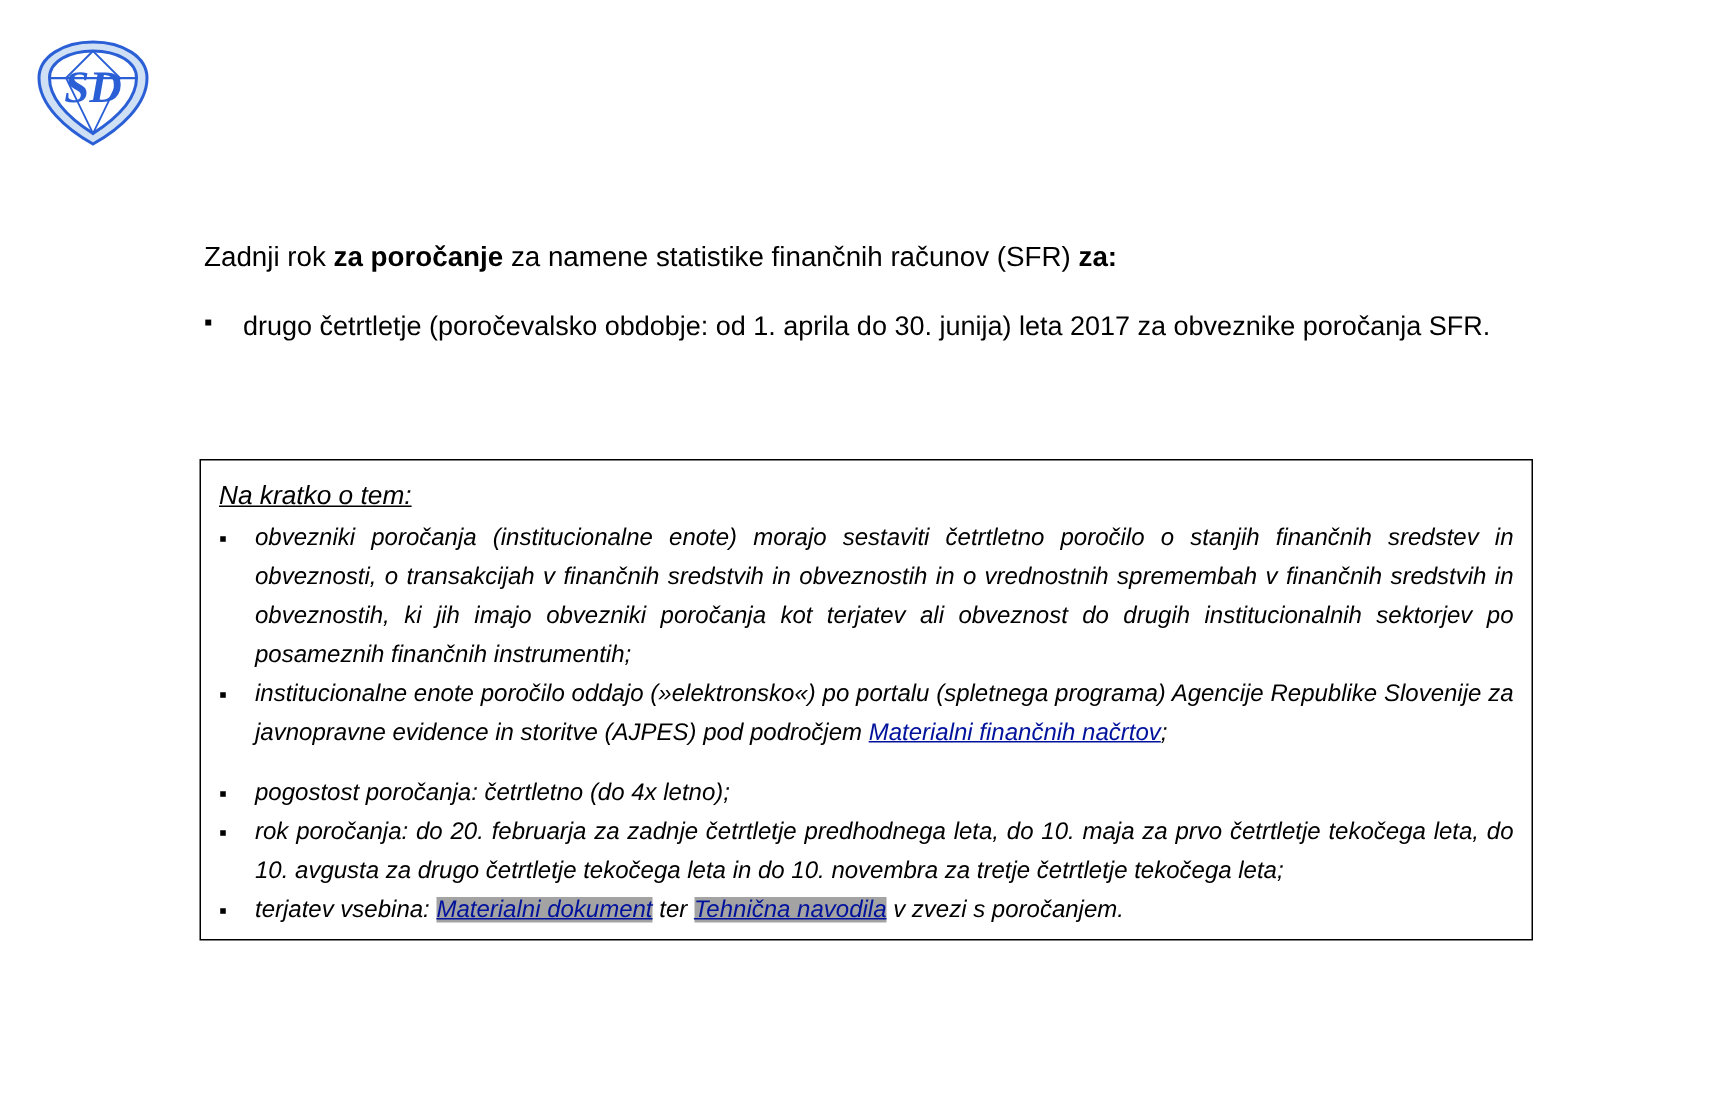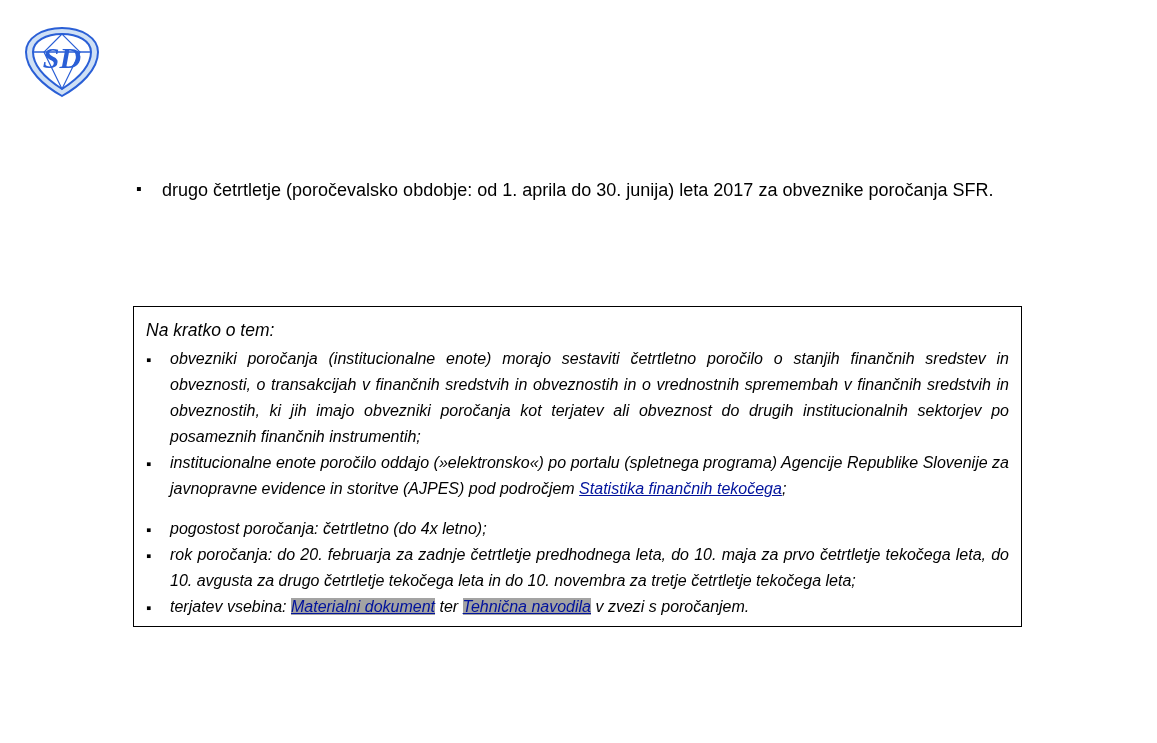--- a/index.html
+++ b/index.html
@@ -61,20 +61,21 @@
     width: 889px;
     border: 1.5px solid #000000;
     box-sizing: border-box;
     padding: 10px 12px 6px 12px;
     font-style: italic;
     font-size: 17.5px;
     line-height: 1.55;
   }
   .box-title {
     font-style: italic;
+    text-decoration: underline;
     font-size: 17.5px;
     margin-bottom: 2px;
   }
   .box .bullet-row {
     margin-top: 0px;
     margin-bottom: 0px;
   }
   .box .bullet-mark {
     width: 24px;
     flex: 0 0 24px;
@@ -108,37 +109,40 @@
       <path d="M42 4 C22 4 6 14 6 28 C6 46 24 62 42 72 C60 62 78 46 78 28 C78 14 62 4 42 4 Z" fill="#cfe0f5"></path>
       <path d="M42 10 C26 10 13 17 13 28 C13 43 28 56 42 65 C56 56 71 43 71 28 C71 17 58 10 42 10 Z" fill="#ffffff"></path>
       <path d="M13 28 L71 28" stroke="#2a5fd6" stroke-width="1.5"></path>
       <path d="M42 10 L24 28 L42 65 L60 28 Z" stroke="#2a5fd6" stroke-width="1.2" fill="none"></path>
     </g>
     <text x="42" y="44" font-family="'Liberation Serif', serif" font-size="30" font-weight="bold" fill="#2a5fd6" text-anchor="middle" font-style="italic">SD</text>
   </svg>
 </div>
 
 <div class="intro">
+  <div>
+    <span>Zadnji rok </span><span class="bold">za poročanje</span><span> za namene statistike finančnih računov (SFR) </span><span class="bold">za:</span>
+  </div>
   <div class="bullet-row">
     <span class="bullet-mark">▪</span>
     <span class="bullet-text">drugo četrtletje (poročevalsko obdobje: od 1. aprila do 30. junija) leta 2017 za obveznike poročanja SFR.</span>
   </div>
 </div>
 
 <div class="box">
   <div class="box-title">Na kratko o tem:</div>
 
   <div class="bullet-row">
     <span class="bullet-mark">▪</span>
     <span class="bullet-text">obvezniki poročanja (institucionalne enote) morajo sestaviti četrtletno poročilo o stanjih finančnih sredstev in obveznosti, o transakcijah v finančnih sredstvih in obveznostih in o vrednostnih spremembah v finančnih sredstvih in obveznostih, ki jih imajo obvezniki poročanja kot terjatev ali obveznost do drugih institucionalnih sektorjev po posameznih finančnih instrumentih;</span>
   </div>
 
   <div class="bullet-row">
     <span class="bullet-mark">▪</span>
-    <span class="bullet-text"><span>institucionalne enote poročilo oddajo (»elektronsko«) po portalu (spletnega programa) Agencije Republike Slovenije za javnopravne evidence in storitve (AJPES) pod področjem </span><a class="doclink" href="#">Statistika finančnih tekočega</a><span>;</span></span>
+    <span class="bullet-text"><span>institucionalne enote poročilo oddajo (»elektronsko«) po portalu (spletnega programa) Agencije Republike Slovenije za javnopravne evidence in storitve (AJPES) pod področjem </span><a class="doclink" href="#">Materialni finančnih načrtov</a><span>;</span></span>
   </div>
 
   <div class="spacer"></div>
 
   <div class="bullet-row">
     <span class="bullet-mark">▪</span>
     <span class="bullet-text">pogostost poročanja: četrtletno (do 4x letno);</span>
   </div>
 
   <div class="bullet-row">

